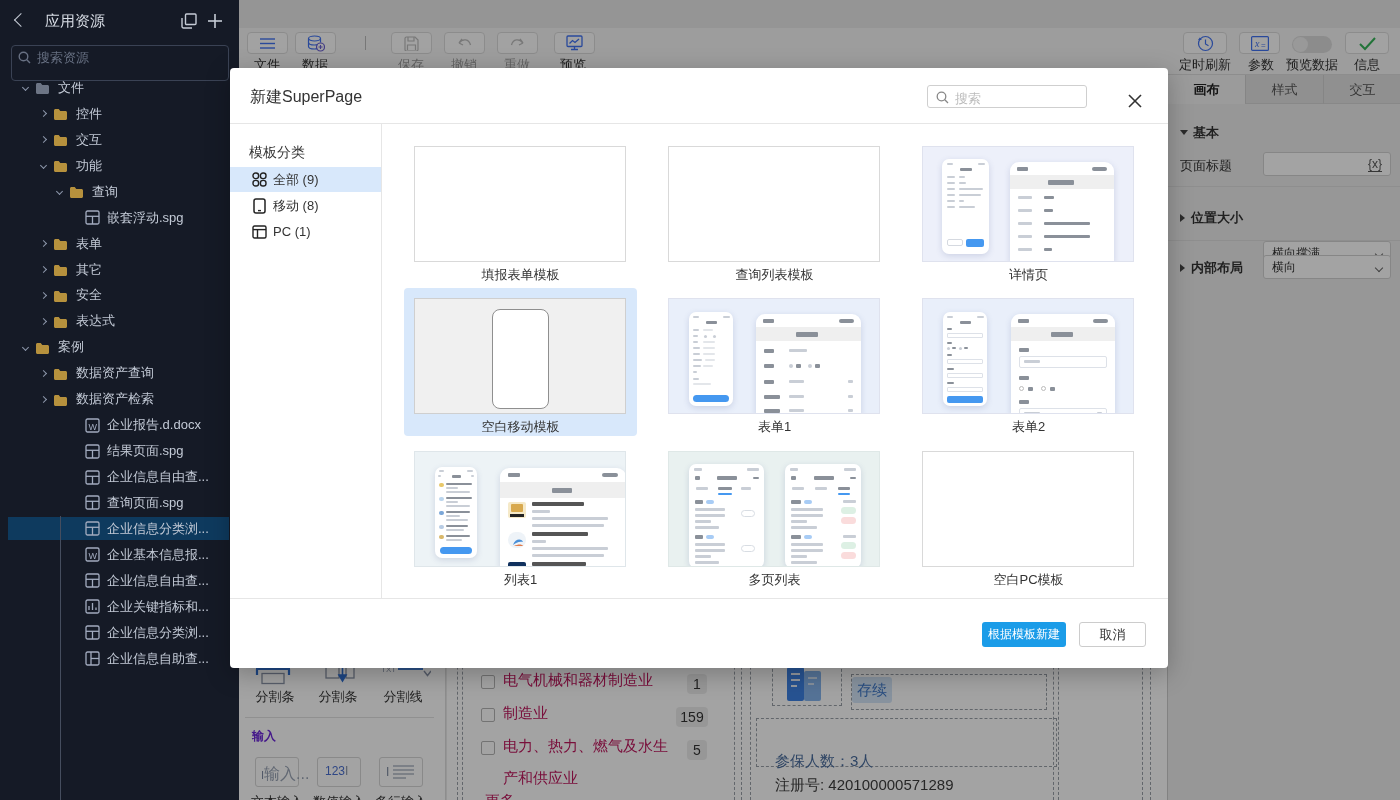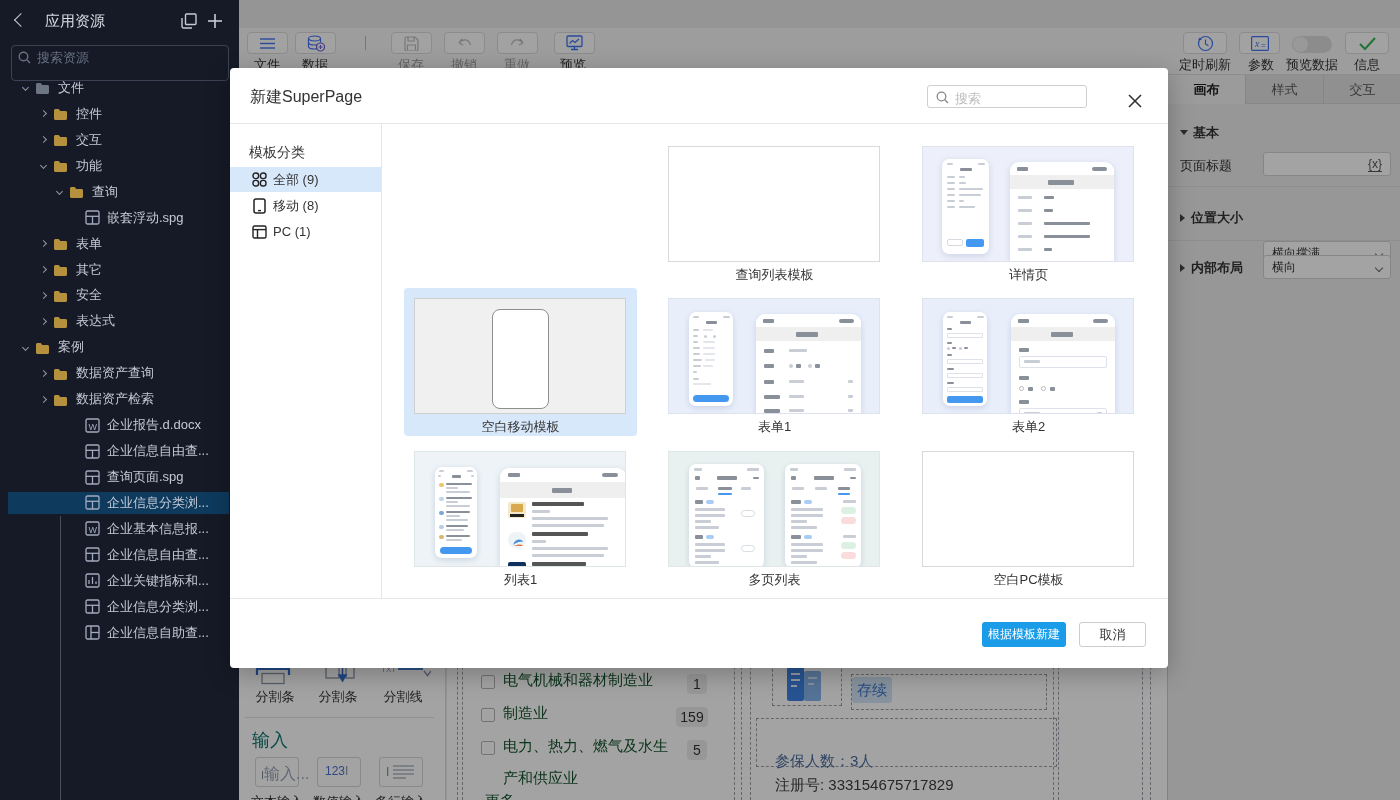--- a/index.html
+++ b/index.html
@@ -27,21 +27,21 @@
 .caret{position:absolute;right:8px;top:9px;width:6px;height:6px;border-right:1.3px solid #666;border-bottom:1.3px solid #666;transform:rotate(45deg);}
 
 
 #palette{left:239px;top:75px;width:207px;height:725px;background:#fff;border-right:1px solid #ddd;}
 .plab{position:absolute;font-size:13px;color:#333;transform:translateX(-50%);white-space:nowrap;}
 .pbox{position:absolute;width:44px;height:30px;background:#fff;border:1px solid #d6d6d6;border-radius:3px;}
 
 
 #canvas{left:447px;top:75px;width:720px;height:725px;background:#fff;}
 .dashv{position:absolute;border-left:1px dashed #9aa0a8;width:0;}
-.cklab{position:absolute;font-size:15px;color:#14532d;white-space:nowrap;}
+.cklab{position:absolute;font-size:15px;color:#be185d;white-space:nowrap;}
 .ckbox{position:absolute;width:14px;height:14px;border:1px solid #b5b5b5;border-radius:2px;background:#fff;}
 .badge{position:absolute;background:#ededed;border-radius:4px;font-size:14px;color:#333;text-align:center;line-height:20px;height:20px;}
 
 
 #dim{left:239px;top:0;width:1161px;height:800px;background:rgba(0,0,0,0.36);z-index:50;}
 
 
 #sidebar{left:0;top:0;width:239px;height:800px;background:#151a26;z-index:60;}
 #sbsearch{position:absolute;left:11px;top:45px;width:218px;height:36px;border:1px solid #3a4254;border-radius:4px;}
 #tree{position:absolute;left:0;top:75px;width:239px;}
@@ -186,21 +186,21 @@
         <path d="M17.5 0v16M14 14l3.5 6 3.5-6z" stroke="#2f6fd0" stroke-width="1.6" fill="#2f6fd0"></path>
       </svg>
     <div class="plab" style="left:99px;top:613px;">分割条</div>
     <svg class="abs" style="left:142px;top:588px;" width="50" height="18">
         <text x="0" y="9" font-size="8" fill="#8a94a8">TXT</text>
         <line x1="17" y1="6" x2="42" y2="6" stroke="#2f6fd0" stroke-width="1.8"></line>
         <path d="M43 8l3.5 4.5L50 8" fill="none" stroke="#8a94a8" stroke-width="1.4"></path>
       </svg>
     <div class="plab" style="left:164px;top:613px;">分割线</div>
     <div class="abs" style="left:6px;top:642px;width:189px;height:1px;background:#e2e2e2;"></div>
-    <div class="abs" style="left:13px;top:653px;font-size:18px;font-weight:normal;color:#0f766e;">输入</div>
+    <div class="abs" style="left:13px;top:653px;font-size:12px;font-weight:bold;color:#6d28d9;">输入</div>
     <div class="pbox" style="left:16px;top:682px;"></div>
     <div class="abs" style="left:22px;top:689px;font-size:11px;color:#7d89a0;">I<span style="color:#9aa4b5;font-size:16px;">输入...</span></div>
     <div class="pbox" style="left:78px;top:682px;"></div>
     <div class="abs" style="left:86px;top:689px;font-size:12px;color:#4a6fd0;">123<span style="color:#8a94a8;">I</span></div>
     <div class="pbox" style="left:140px;top:682px;"></div>
     <svg class="abs" style="left:147px;top:688px;" width="30" height="18">
         <text x="0" y="13" font-size="12" fill="#7d89a0">I</text>
         <g stroke="#9aa4b5" stroke-width="1.2">
           <line x1="7" y1="3" x2="28" y2="3"></line>
           <line x1="7" y1="7" x2="28" y2="7"></line>
@@ -246,21 +246,21 @@
         <g stroke="#d2e2f5" stroke-width="2">
           <line x1="22" y1="11" x2="31" y2="11"></line>
           <line x1="22" y1="17" x2="28" y2="17"></line>
         </g>
       </svg>
     <div class="abs" style="left:404px;top:599px;width:196px;height:36px;border:1px dashed #9aa0a8;"></div>
     <div class="abs" style="left:405px;top:602px;width:40px;height:26px;background:#d4e5f7;border-radius:3px;font-size:15px;color:#3e78c9;text-align:center;line-height:26px;">存续</div>
 
     <div class="abs" style="left:309px;top:643px;width:301px;height:49px;border:1px dashed #9aa0a8;"></div>
     <div class="abs" style="left:328px;top:677px;font-size:15px;color:#4a6d9e;">参保人数：3人</div>
-    <div class="abs" style="left:328px;top:701px;font-size:15px;color:#3d3d3d;">注册号: 333154675717829</div>
+    <div class="abs" style="left:328px;top:701px;font-size:15px;color:#3d3d3d;">注册号: 420100000571289</div>
   </div>
 
   <div id="dim" class="abs"></div>
 
   <div id="sidebar" class="abs">
     <div class="abs" style="left:16px;top:15px;width:10px;height:10px;border-left:1.8px solid #c6ccd6;border-bottom:1.8px solid #c6ccd6;transform:rotate(45deg);"></div>
     <div class="abs" style="left:45px;top:12px;font-size:15px;color:#d9dee6;">应用资源</div>
     <svg class="abs" style="left:181px;top:13px;" width="16" height="16">
         <g fill="none" stroke="#c6ccd6" stroke-width="1.4">
           <rect x="4.5" y="1" width="10.5" height="10.5" rx="1"></rect>
@@ -328,20 +328,27 @@
       <div class="trow"><span class="gap" style="width:85px"></span><svg class="tico" width="15" height="15">
             <rect x="1" y="1" width="13" height="13" rx="1.5" fill="none" stroke="#a2abbf" stroke-width="1.3"></rect>
             <text x="3.5" y="11.5" font-size="9" fill="#a2abbf">W</text>
           </svg><span class="gap" style="width:7px"></span>企业报告.d.docx</div>
       <div class="trow"><span class="gap" style="width:85px"></span><svg class="tico" width="15" height="15">
             <g fill="none" stroke="#a2abbf" stroke-width="1.3">
               <rect x="1" y="1" width="13" height="13" rx="1.5"></rect>
               <line x1="1" y1="6.3" x2="14" y2="6.3"></line>
               <line x1="7.5" y1="6.3" x2="7.5" y2="14"></line>
             </g>
+          </svg><span class="gap" style="width:7px"></span>结果页面.spg</div>
+      <div class="trow"><span class="gap" style="width:85px"></span><svg class="tico" width="15" height="15">
+            <g fill="none" stroke="#a2abbf" stroke-width="1.3">
+              <rect x="1" y="1" width="13" height="13" rx="1.5"></rect>
+              <line x1="1" y1="6.3" x2="14" y2="6.3"></line>
+              <line x1="7.5" y1="6.3" x2="7.5" y2="14"></line>
+            </g>
           </svg><span class="gap" style="width:7px"></span>企业信息自由查...</div>
       <div class="trow"><span class="gap" style="width:85px"></span><svg class="tico" width="15" height="15">
             <g fill="none" stroke="#a2abbf" stroke-width="1.3">
               <rect x="1" y="1" width="13" height="13" rx="1.5"></rect>
               <line x1="1" y1="6.3" x2="14" y2="6.3"></line>
               <line x1="7.5" y1="6.3" x2="7.5" y2="14"></line>
             </g>
           </svg><span class="gap" style="width:7px"></span>查询页面.spg</div>
       <div class="trow sel"><span class="gap" style="width:85px"></span><svg class="tico" width="15" height="15">
             <g fill="none" stroke="#a2abbf" stroke-width="1.3">
@@ -419,20 +426,24 @@
       <div class="mcat" style="top:96px;"><span class="gap" style="width:22px"></span><svg width="15" height="14">
             <g fill="none" stroke="#222" stroke-width="1.4">
               <rect x="1" y="1" width="13" height="12" rx="1.5"></rect>
               <line x1="1" y1="4.6" x2="14" y2="4.6"></line>
               <line x1="5.5" y1="4.6" x2="5.5" y2="13"></line>
             </g>
           </svg><span class="gap" style="width:6px"></span>PC (1)</div>
     </div>
     <div id="mgrid">
 
+      <div class="cell" style="left:22px;top:13px;">
+        <div class="thumb"></div>
+        <div class="clab">填报表单模板</div>
+      </div>
       <div class="cell" style="left:276px;top:13px;">
         <div class="thumb"></div>
         <div class="clab">查询列表模板</div>
       </div>
       <div class="cell" style="left:530px;top:13px;">
         <div class="thumb" style="background:#edf0fa;border-color:#dfe2ee;">
           <div class="ph" style="left:19px;top:12px;width:47px;height:95px;">
             <div class="gb" style="left:5px;top:4px;width:6px;height:2px;"></div>
               <div class="gb" style="left:36px;top:4px;width:7px;height:2px;"></div>
             <div class="db" style="left:18px;top:9px;width:12px;height:3px;"></div>

